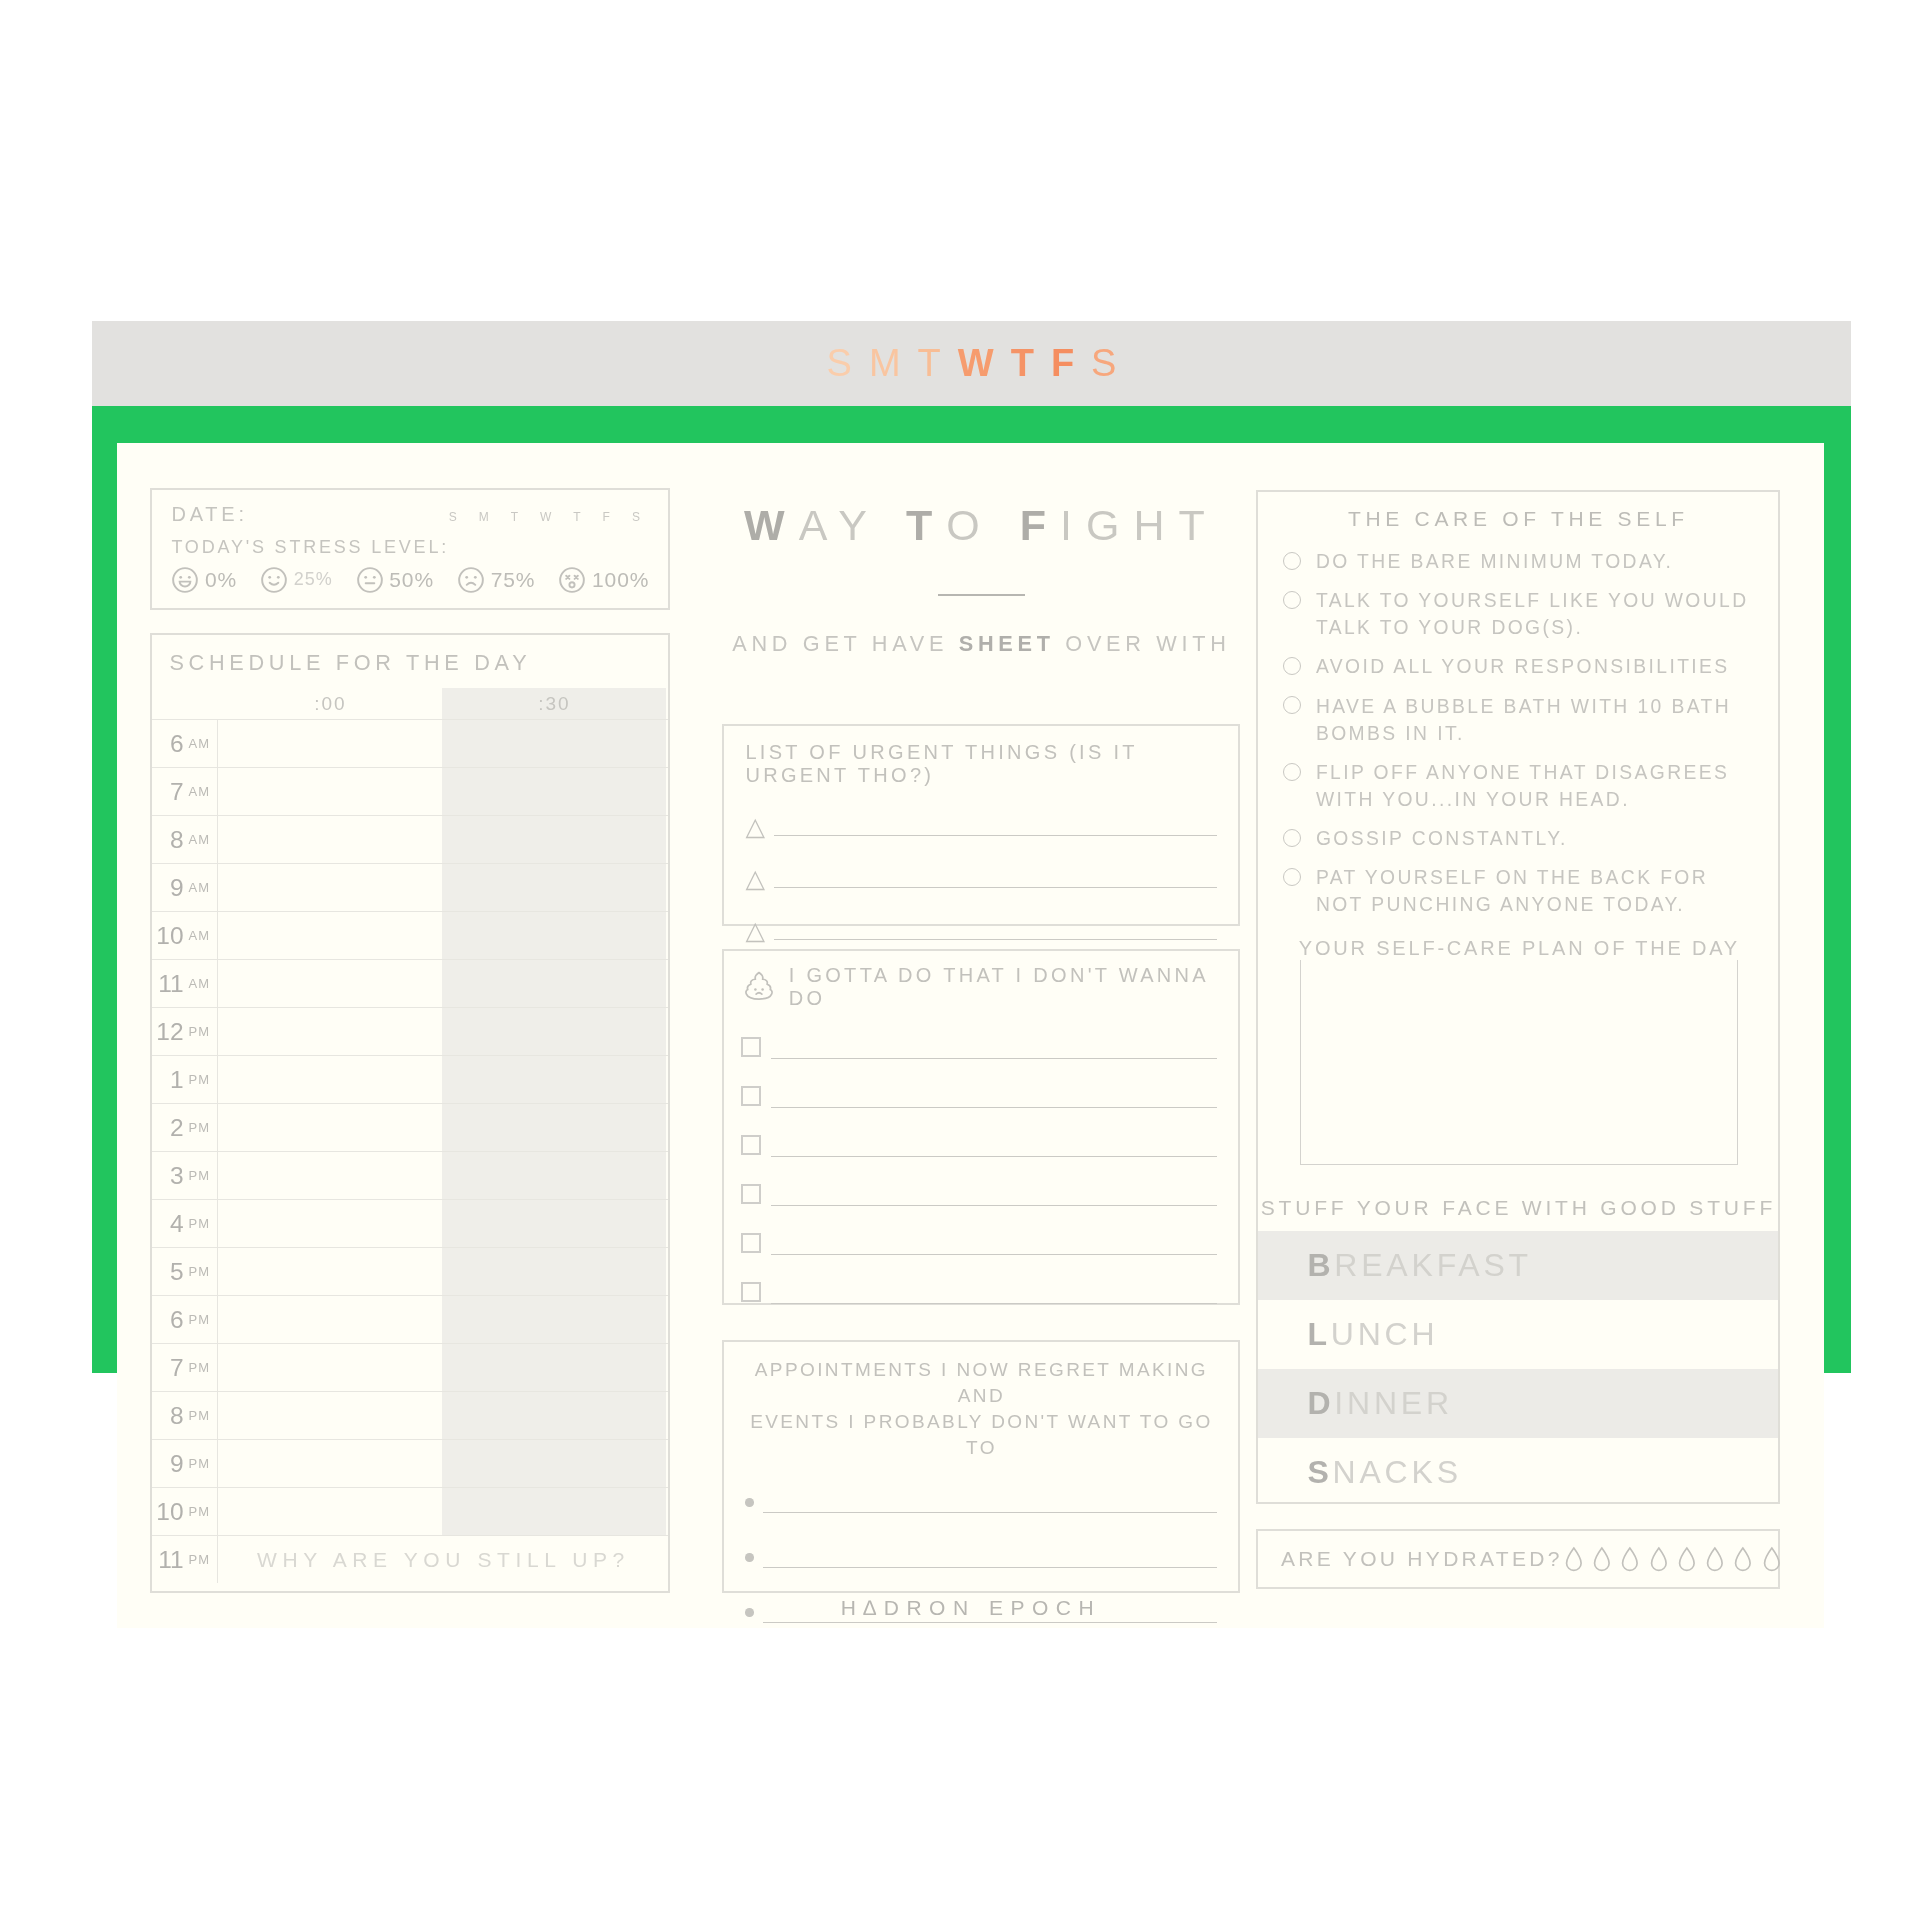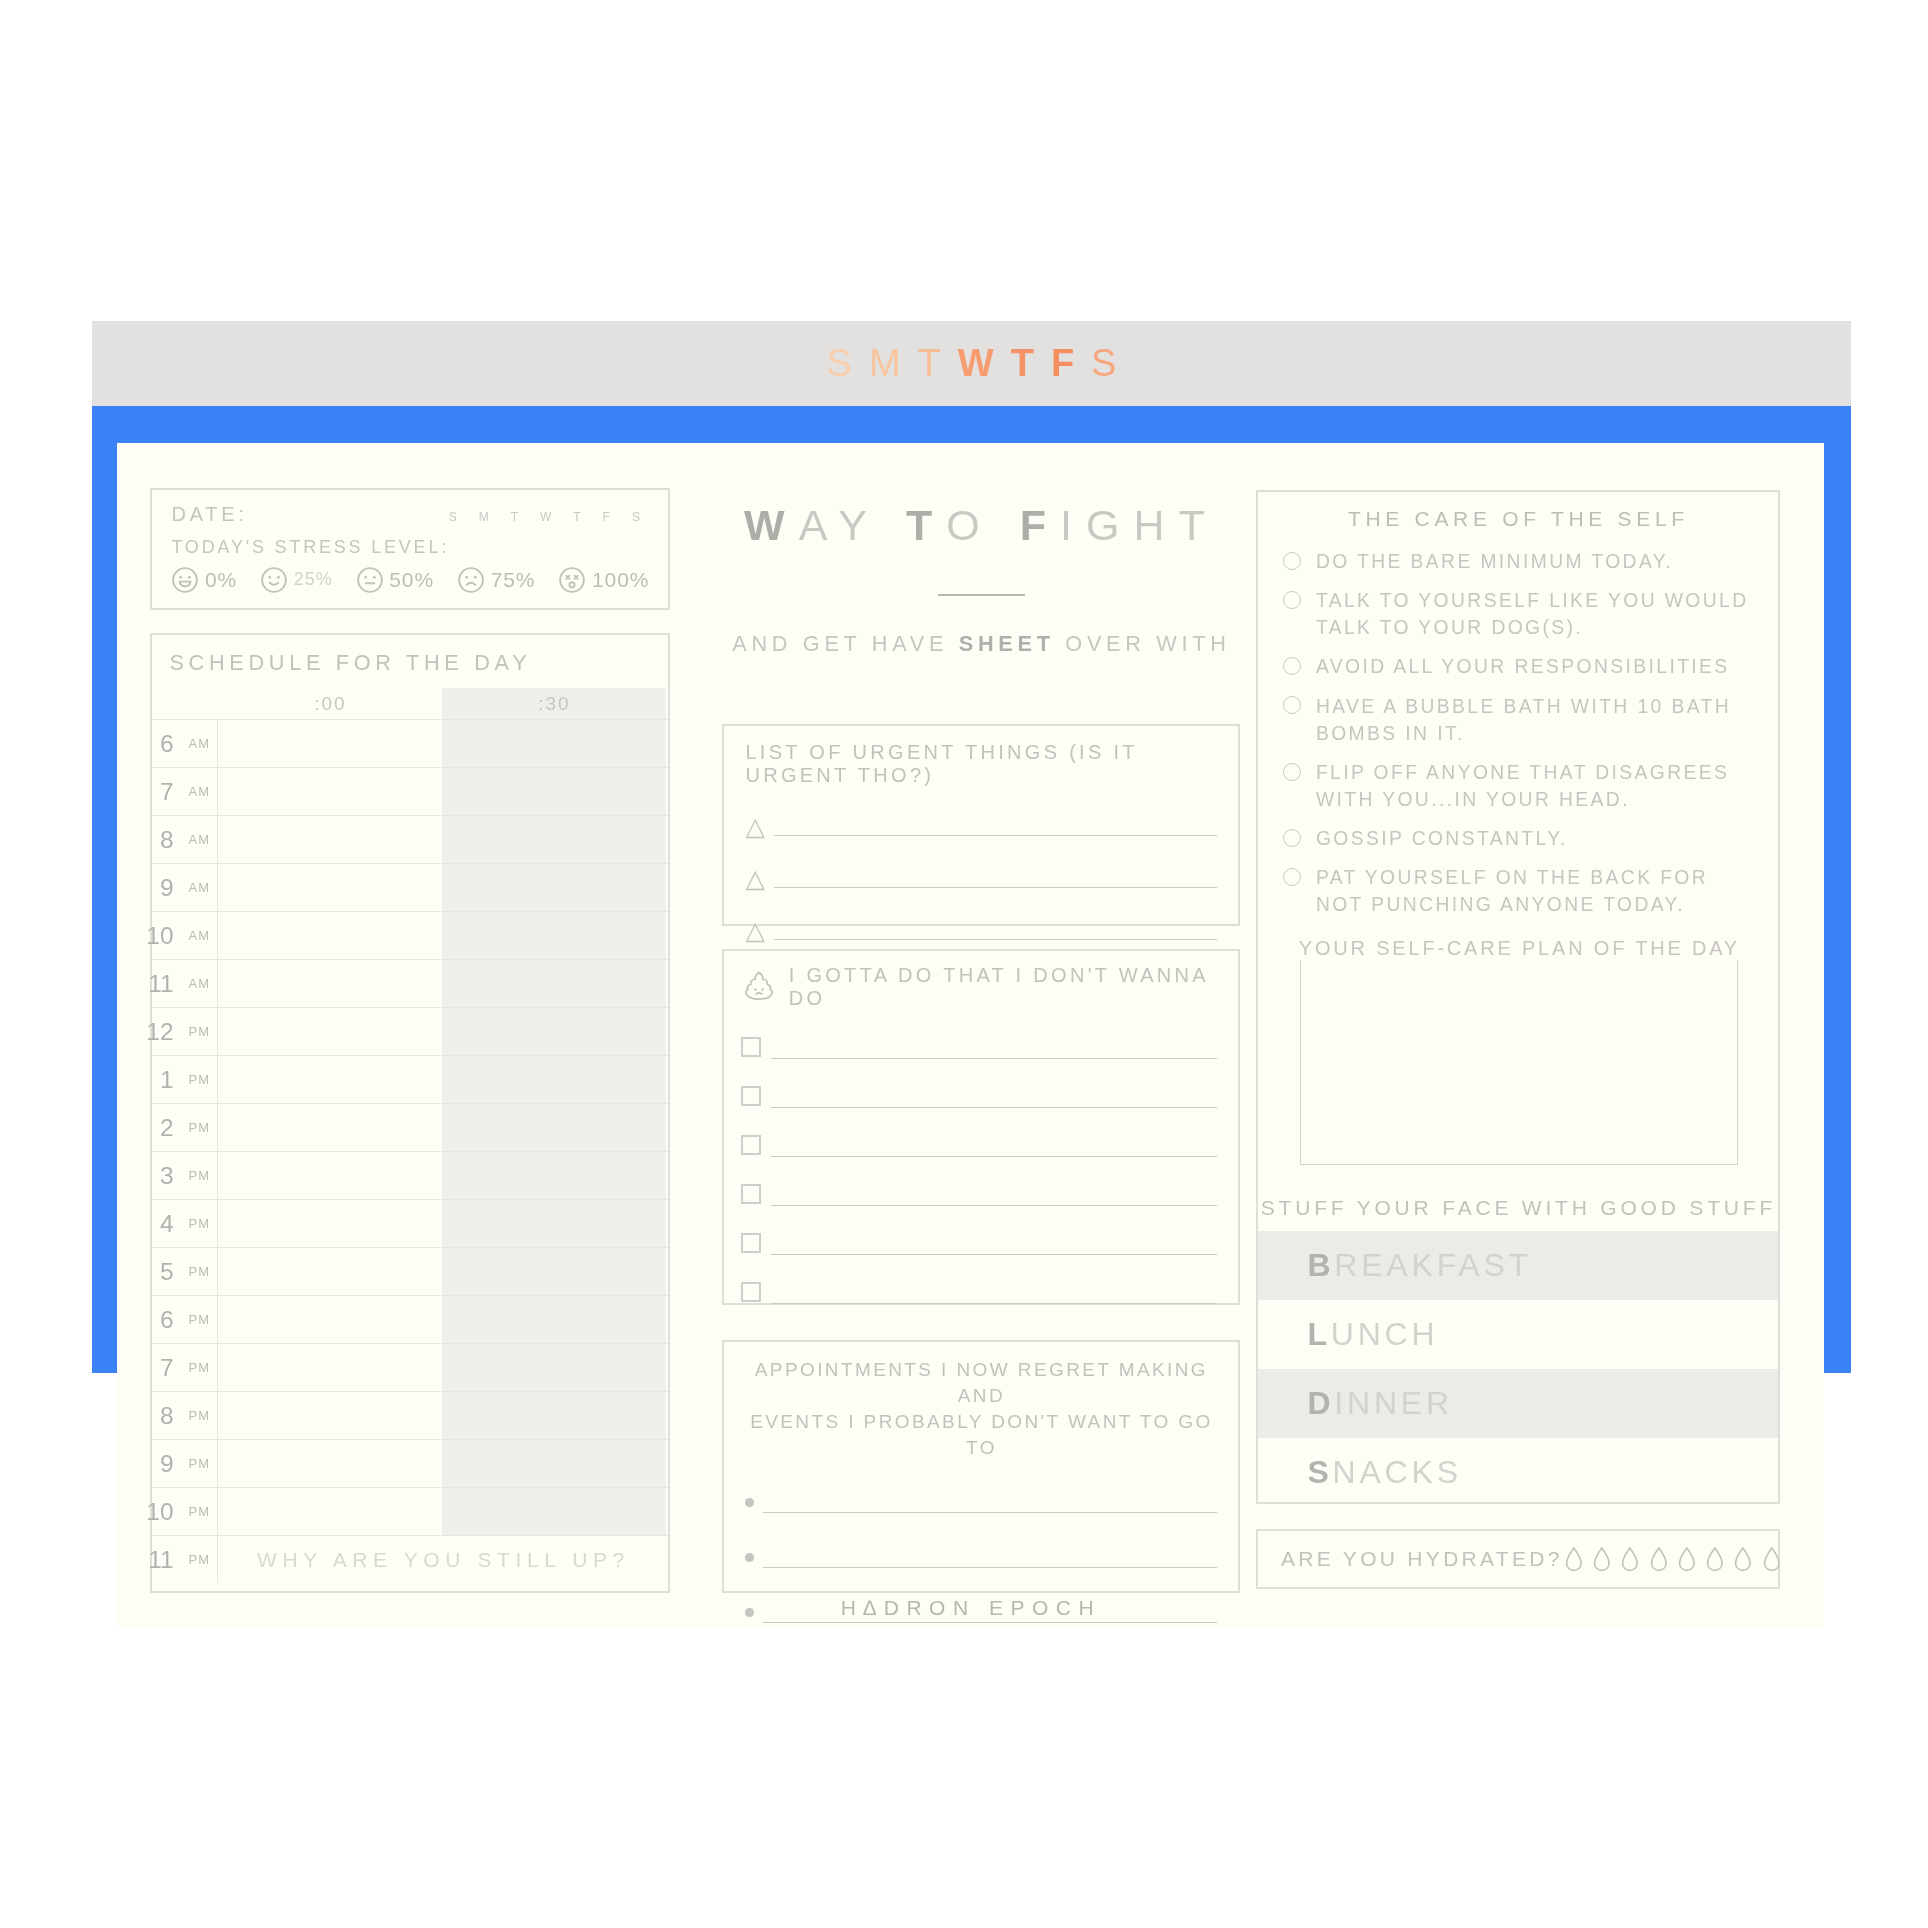--- a/index.html
+++ b/index.html
@@ -6,21 +6,21 @@
   .canvas{position:relative;width:1928px;height:1928px;background:#ffffff;overflow:hidden;
           font-family:"Liberation Sans",sans-serif;-webkit-font-smoothing:antialiased;}
 
   
   .top-strip{position:absolute;left:92px;top:321px;width:1759px;height:85px;background:#e2e1df;
              display:flex;align-items:center;justify-content:center;}
   .top-strip span{font-size:38px;letter-spacing:0;margin:0 8.5px;font-weight:400;}
   .top-strip span.b{font-weight:700;}
 
   
-  .pad{position:absolute;left:92px;top:406px;width:1759px;height:967px;background:#3b82f6;}
+  .pad{position:absolute;left:92px;top:406px;width:1759px;height:967px;background:#22c55e;}
   .paper{position:absolute;left:25.4px;top:37px;width:1707px;height:1185px;background:#fffef6;}
 
   .box{position:absolute;border:2.8px solid #dfded8;box-sizing:border-box;background:#fffef6;}
 
   
   .date-box{left:33px;top:45px;width:520px;height:122px;padding:13px 19px;}
   .date-row{display:flex;justify-content:space-between;align-items:baseline;}
   .lbl{color:#c5c4bf;font-size:20px;letter-spacing:3.8px;}
   .wk{color:#c9c8c3;font-size:12px;letter-spacing:9.4px;margin-left:45px;}
   .stress-lbl{color:#c5c4bf;font-size:18px;letter-spacing:2.8px;margin-top:11.3px;}
@@ -34,21 +34,21 @@
   .sched-title{color:#c2c1bc;font-size:21.7px;letter-spacing:4.7px;padding:15px 0 0 17px;height:38px;}
   .s-head{display:flex;height:31px;}
   .s-head .t{width:66px;}
   .s-head .c00,.s-head .c30{width:224px;display:flex;align-items:center;justify-content:center;
       color:#c6c5c0;font-size:19px;letter-spacing:1.9px;}
   .shade{background:#efeee9;}
   .s-row{display:flex;height:48px;border-top:1.9px solid #e7e6e0;box-sizing:border-box;}
   .s-time{width:66px;border-right:1.9px solid #e7e6e0;box-sizing:border-box;display:flex;
       align-items:center;justify-content:flex-end;padding-right:7.5px;}
   .s-time .n{color:#b2b1ad;font-size:24.5px;}
-  .s-time .ap{color:#bcbbb6;font-size:13px;letter-spacing:0.9px;margin-left:15px;}
+  .s-time .ap{color:#bcbbb6;font-size:13px;letter-spacing:0.9px;margin-left:5px;}
   .s-cell{width:224px;}
   .s-note{flex:1;display:flex;align-items:center;justify-content:center;color:#d9d8d2;
       font-size:21px;letter-spacing:5.6px;}
 
   
   .c-title{position:absolute;left:605px;top:58px;width:518px;text-align:center;color:#c9c8c2;
       font-size:43px;letter-spacing:14px;white-space:nowrap;}
   .c-title .b{font-weight:700;color:#aeada8;}
   .c-divider{position:absolute;left:605px;top:151px;width:518px;display:flex;justify-content:center;}
   .c-divider i{display:block;width:87px;border-top:2.8px solid #b7b6b1;}

